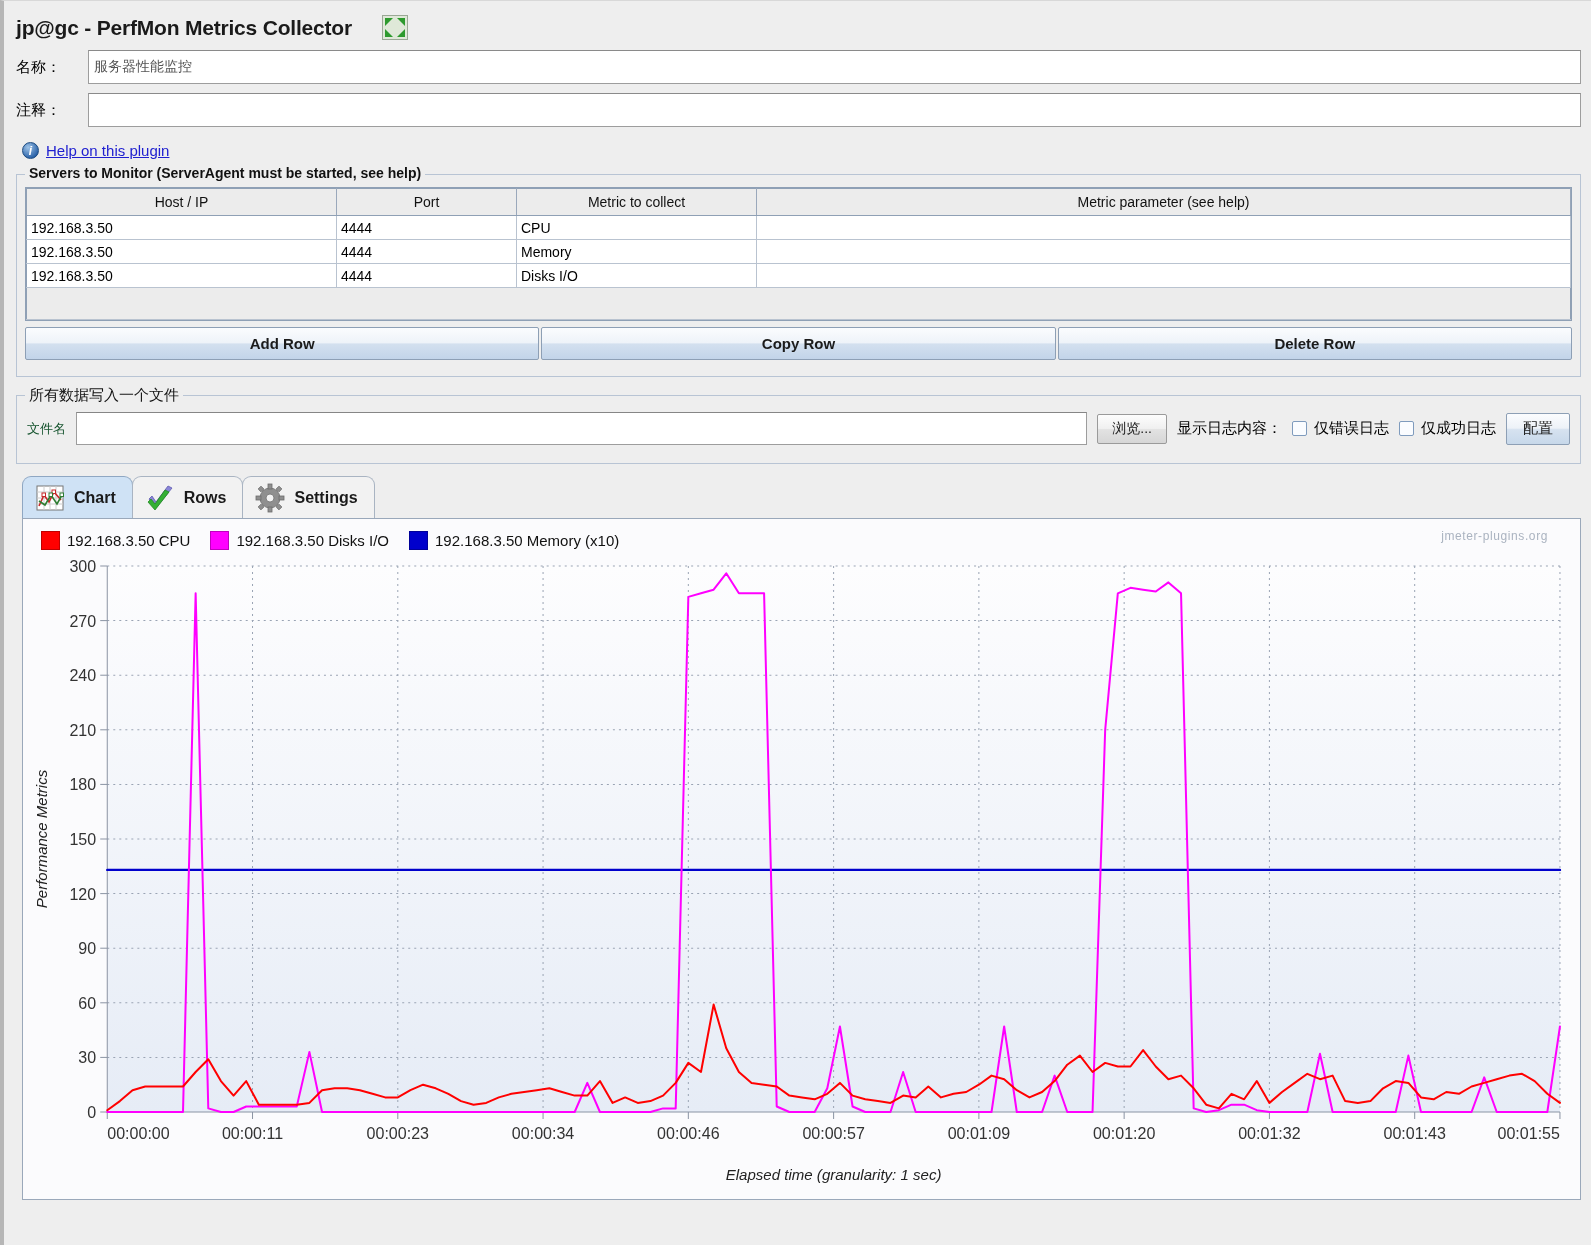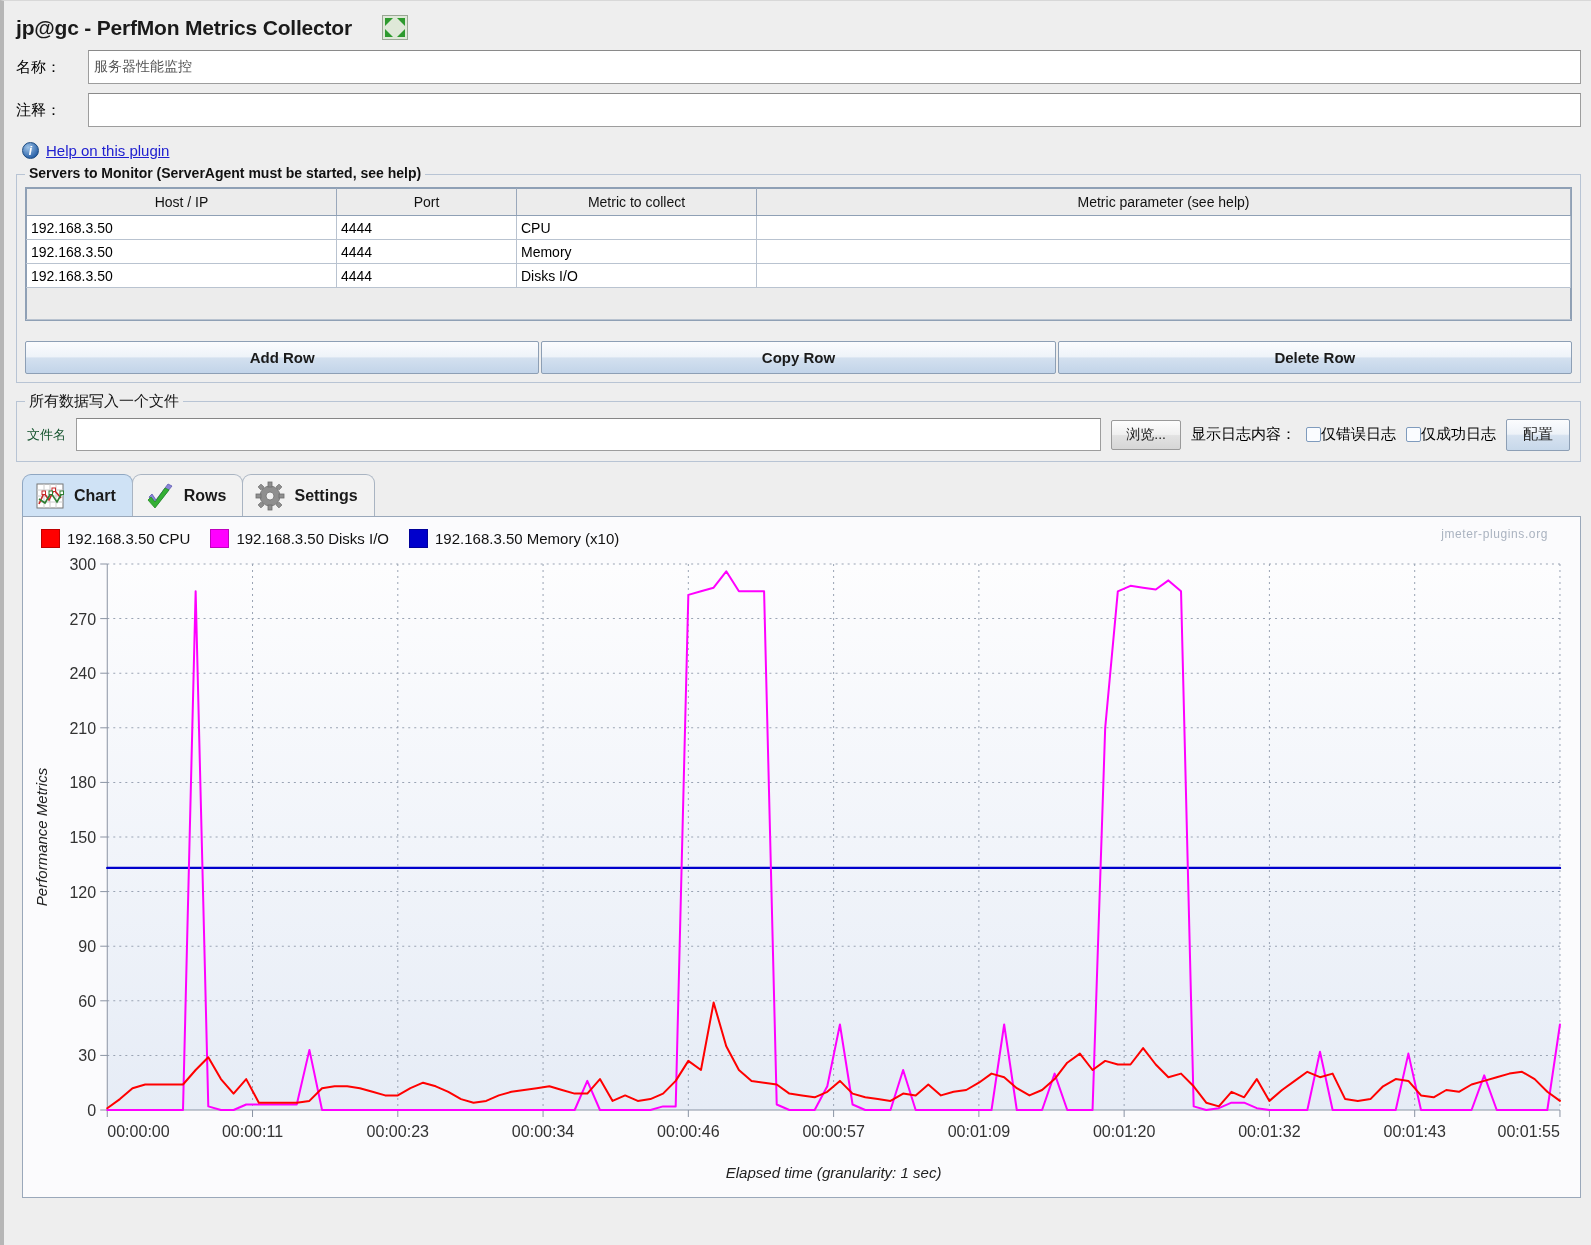--- a/index.html
+++ b/index.html
@@ -77,21 +77,21 @@
   .help-link {
     font-size: 15px; color: #2020d0; text-decoration: underline;
     cursor: pointer;
   }
 
   
   .groupbox {
     position: relative;
     margin: 10px 10px 0 12px;
     border: 1px solid #b8c4d4;
-    padding: 12px 8px 8px 8px;
+    padding: 12px 8px 16px 8px;
   }
   .groupbox > .gb-title {
     position: absolute; top: -10px; left: 8px;
     background: #eeeeee; padding: 0 4px;
     font-size: 14px; font-weight: bold; color: #111;
     white-space: nowrap;
   }
   .groupbox.cn > .gb-title { font-weight: normal; font-size: 15px; }
 
   
@@ -111,21 +111,21 @@
     border-right: 1px solid #b9c3d0;
     border-bottom: 1px solid #b9c3d0;
     font-size: 14px; color: #000;
     height: 24px; padding: 0 4px;
     background: #fff; white-space: nowrap;
   }
   .tbl .blank td { height: 32px; background: #ececec; border-right: none; }
   .tbl-wrap { background: #ececec; border: 1px solid #8fa0b5; }
 
   
-  .btnrow { display: flex; gap: 2px; margin-top: 20px; }
+  .btnrow { display: flex; gap: 2px; margin-top: 6px; }
   .btn {
     flex: 1; height: 33px;
     background: linear-gradient(to bottom, #fbfcfe 0%, #eef3f9 47%, #d3e0ef 52%, #c2d4e9 100%);
     border: 1px solid #8d9fb5; border-radius: 2px;
     font-size: 15px; font-weight: bold; color: #1b1b1b;
     display: flex; align-items: center; justify-content: center;
     cursor: pointer;
   }
   .btn-sm {
     height: 30px; padding: 0 14px; flex: none; font-weight: normal;
@@ -144,21 +144,21 @@
   .file-label { font-size: 13px; color: #14532d; flex: none; }
   .file-input {
     flex: 1; height: 33px; background: #fff;
     border: 1px solid #9d9d9d; border-top-color: #868686;
   }
   .logs-label { font-size: 15px; color: #000; flex: none; }
   .chk {
     width: 15px; height: 15px; background: #fafcff;
     border: 1px solid #7f9bbd; border-radius: 2px; flex: none;
   }
-  .chk-wrap { display: flex; align-items: center; flex: none; text-align: center; }
+  .chk-wrap { display: flex; align-items: center; gap: 7px; flex: none; text-align: center; }
   .chk-label { font-size: 15px; color: #000; }
 
   
   .tabs { display: flex; align-items: flex-end; margin: 10px 0 0 18px; height: 44px; }
   .tab {
     display: flex; align-items: center; gap: 9px;
     height: 42px; padding: 0 16px 0 12px;
     border: 1px solid #a9b4c2; border-bottom: none;
     border-radius: 9px 9px 0 0;
     background: #f2f2f2;

